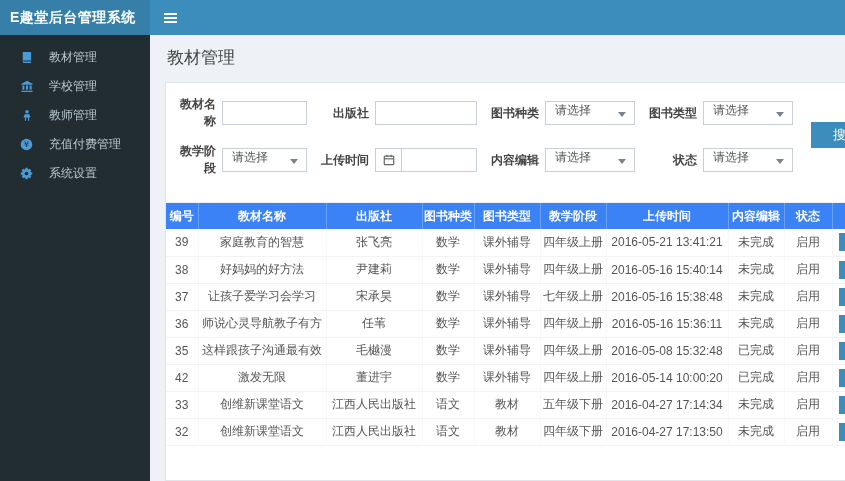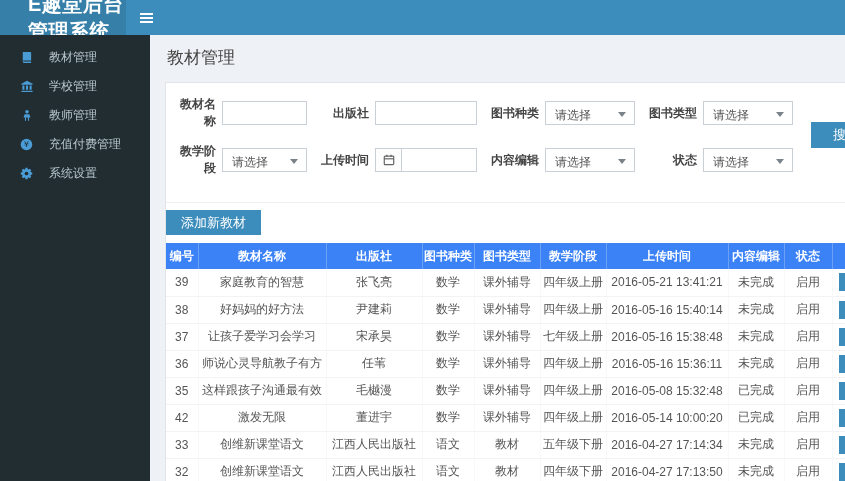--- a/index.html
+++ b/index.html
@@ -1,38 +1,38 @@
 <!DOCTYPE html>
 <html><head>
 <meta charset="utf-8">
 <style>
   * { margin:0; padding:0; box-sizing:border-box; }
   html,body { width:845px; height:481px; overflow:hidden; font-family:"Liberation Sans","DejaVu Sans",sans-serif; background:#eef1f5; }
   .topbar { position:absolute; top:0; left:0; width:845px; height:35px; display:flex; }
-  .logo { width:126px; height:35px; background:#367fa9; color:#fff; font-size:20px; font-weight:bold; display:flex; align-items:center; padding-left:28px; letter-spacing:.5px; }
+  .logo { width:150px; height:35px; background:#367fa9; color:#fff; font-size:14px; font-weight:bold; display:flex; align-items:center; padding-left:10px; letter-spacing:.5px; }
   .navbar { flex:1; background:#3c8dbc; display:flex; align-items:center; }
   .hamburger { margin-left:14px; width:30px; height:35px; display:flex; flex-direction:column; justify-content:center; gap:2px; cursor:pointer; }
   .hamburger span { display:block; width:13px; height:2px; background:#fff; }
   .sidebar { position:absolute; top:35px; left:0; bottom:0; width:150px; background:#222d32; padding-top:8px; }
   .menu-item { display:flex; align-items:center; height:29px; padding-left:19px; cursor:pointer; }
   .menu-item .mi-icon { width:15px; height:14px; margin-right:15px; display:flex; align-items:center; justify-content:center; color:#4a9cd6; font-size:13px; line-height:14px; }
   .menu-item .mi-label { color:#b8c7ce; font-size:12px; }
   .content { position:absolute; top:35px; left:150px; right:0; bottom:0; background:#eef1f5; }
   .page-title { font-size:17px; color:#444; padding:11px 0 9px 17px; font-weight:normal; }
   .box { position:absolute; top:47px; left:15px; right:0; bottom:0; background:#fff; border:1px solid #e0e5ea; border-right:none; }
   .form-area { position:relative; padding:13px 0 12px 6px; border-bottom:1px solid #eef1f4; }
   .f-row { display:flex; align-items:center; margin-bottom:13px; }
   .f-row:last-child { margin-bottom:0; }
   .f-col { display:flex; align-items:center; margin-right:14px; }
   .f-label { font-size:12px; font-weight:bold; color:#444; text-align:right; margin-right:6px; }
   .w44{width:44px;} .w48{width:48px;}
   .ctl { height:24px; border:1px solid #c9cfd6; background:#fff; font-size:12px; color:#555; }
   .txt { padding:0 6px; outline:none; }
   .w85{width:85px;} .w102{width:102px;} .w90{width:90px;}
-  .sel { position:relative; display:flex; align-items:flex-end; padding-left:9px; color:#555; cursor:pointer; }
+  .sel { position:relative; display:flex; align-items:flex-start; padding-left:9px; color:#555; cursor:pointer; }
   .sel .caret { position:absolute; right:8px; top:10px; width:0; height:0; border-left:4px solid transparent; border-right:4px solid transparent; border-top:5px solid #7a828a; }
   .dategroup { display:flex; }
   .cal-btn { width:26px; height:24px; border:1px solid #c9cfd6; border-right:none; background:#fdfdfd; display:flex; align-items:center; justify-content:center; cursor:pointer; }
   .date-input { width:76px; }
   .btn-blue { background:#3c8dbc; color:#fff; border:none; font-size:13px; cursor:pointer; }
   .search-btn { position:absolute; left:645px; top:39px; width:70px; height:26px; }
   .toolbar { padding:7px 0 8px 0; }
   .add-btn { margin-left:0px; height:25px; padding:0 15px; }
   .table-wrap { overflow:hidden; width:680px; }
   table { width:760px; table-layout:fixed; border-collapse:collapse; font-size:12px; }
@@ -166,23 +166,20 @@
           <span class="f-label w48">状态</span>
           <div class="ctl sel w90">
               <span>请选择</span>
               <i class="caret"></i>
             </div>
         </div>
       </div>
       <button class="btn-blue search-btn">搜索</button>
     </div>
 
-    <div class="toolbar">
-      <button class="btn-blue add-btn">添加新教材</button>
-    </div>
 
     <div class="table-wrap">
       <table>
         <colgroup>
           <col class="c0">
             <col class="c1">
             <col class="c2">
             <col class="c3">
             <col class="c4">
           <col class="c5">

